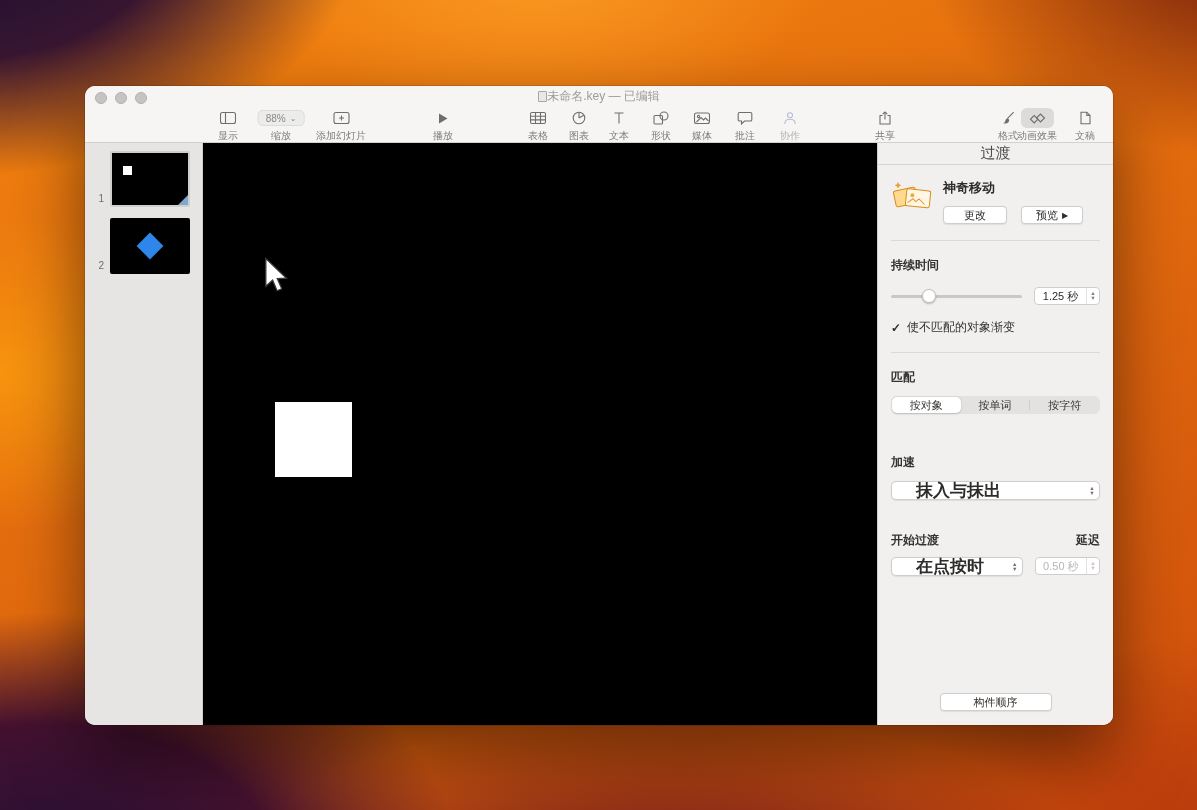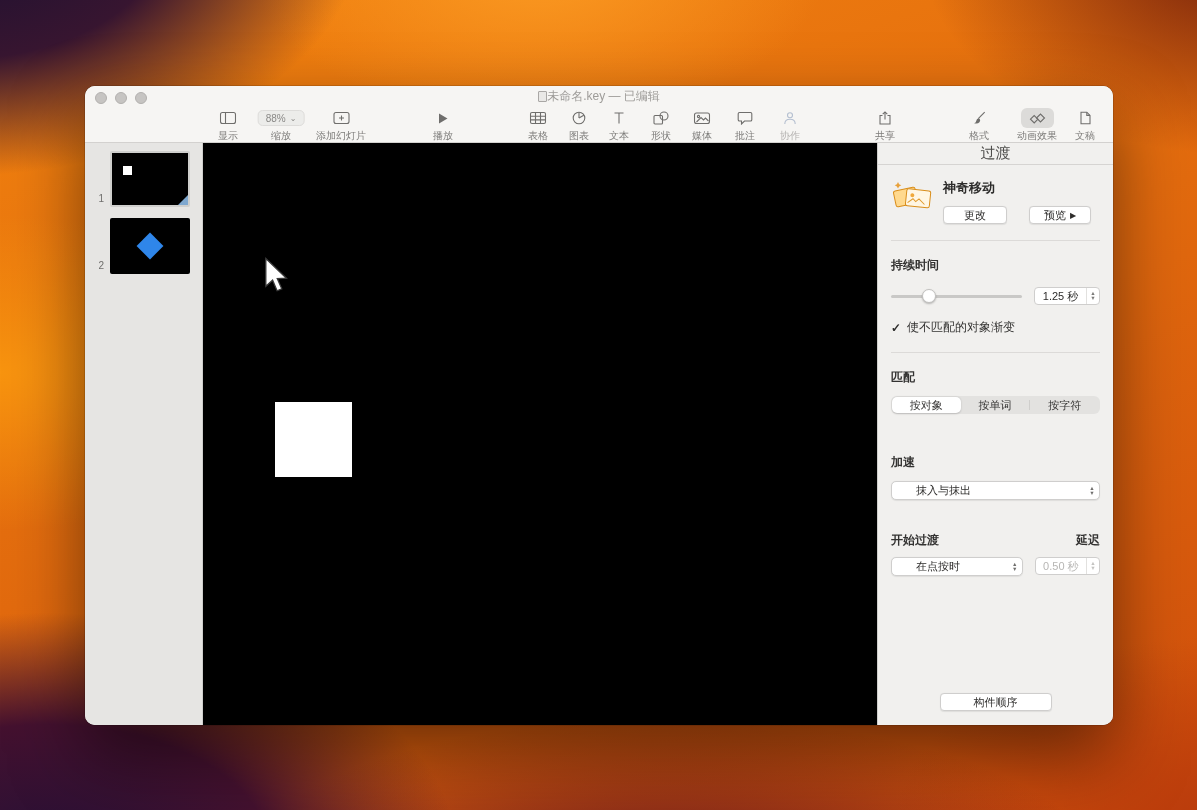--- a/index.html
+++ b/index.html
@@ -60,21 +60,21 @@
   .cursor { position:absolute; left:61px; top:114px; }
 
   
   .inspector { position:relative; width:236px; background:#f1f0ee; border-left:1px solid #cfcecc; }
   .insp-header { height:22px; display:flex; align-items:center; justify-content:center; font-size:15px; color:#4c4b49; border-bottom:1px solid #d6d4d2; }
   .insp-content { padding:12px 13px 0; }
   .magic-row { display:flex; align-items:flex-start; }
   .magic-icon { width:52px; padding-top:3px; }
   .magic-right { flex:1; }
   .effect-name { font-size:13px; font-weight:bold; color:#2d2c2b; margin-top:2px; }
-  .effect-btns { display:flex; gap:22px; margin-top:9px; }
+  .effect-btns { display:flex; gap:14px; margin-top:9px; }
   .mac-btn { height:18px; display:flex; align-items:center; justify-content:center; gap:4px; background:#fff; border:1px solid #cfcecd; border-radius:4px; font-size:11px; color:#2d2c2b; box-shadow:0 .5px 1px rgba(0,0,0,.08); }
   .btn-change { width:64px; }
   .btn-preview { width:62px; }
   .btn-play-glyph { font-size:8px; color:#2d2c2b; }
   .divider { height:1px; background:#dcdad8; margin-top:16px; }
   .sec-label { font-size:12px; font-weight:bold; color:#333231; }
   .mt16 { margin-top:16px; } .mt10 { margin-top:10px; }
   .slider-row { display:flex; align-items:center; margin-top:13px; }
   .slider { position:relative; flex:1; height:14px; }
   .slider-track { position:absolute; left:0; right:0; top:6px; height:3px; background:#c9c8c6; border-radius:2px; }
@@ -86,21 +86,21 @@
   .stepper-arrows span { font-size:5.5px; line-height:5px; color:#7b7a78; }
   .stepper.dimmed .stepper-arrows span { color:#c4c3c1; }
   .check-row { display:flex; align-items:center; gap:6px; margin-top:14px; }
   .checkmark { font-size:12px; color:#2d2c2b; font-weight:bold; }
   .check-label { font-size:12px; color:#333231; }
   .segmented { display:flex; margin-top:10px; height:18px; background:#e3e2e0; border-radius:6px; padding:1px; }
   .seg { flex:1; display:flex; align-items:center; justify-content:center; font-size:11px; color:#333231; position:relative; }
   .seg.selected { background:#fff; border-radius:5px; box-shadow:0 .5px 2px rgba(0,0,0,.18); }
   .seg-sep { width:1px; height:10px; background:#cfcecc; align-self:center; }
   .mac-select { display:flex; align-items:center; height:19px; background:#fff; border:1px solid #cfcecd; border-radius:5px; box-shadow:0 .5px 1px rgba(0,0,0,.08); }
-  .sel-text { flex:1; font-size:11px; color:#2d2c2b; padding-left:24px; white-space:nowrap; overflow:hidden; }
+  .sel-text { flex:1; font-size:17px; color:#2d2c2b; padding-left:24px; white-space:nowrap; overflow:hidden;font-weight:bold; }
   .sel-arrows { width:14px; display:flex; flex-direction:column; align-items:center; justify-content:center; }
   .sel-arrows span { font-size:5.5px; line-height:5px; color:#6f6e6c; }
   .start-labels { display:flex; margin-top:32px;justify-content:space-between; }
   .start-labels .sec-label:first-child { width:145px; }
   .start-row { display:flex; margin-top:8px; }
   .start-row .mac-select { width:133px; }
   .build-order { position:absolute; left:50%; bottom:14px; transform:translateX(-50%); width:112px; height:18px; display:flex; align-items:center; justify-content:center; background:#fff; border:1px solid #cfcecd; border-radius:4px; font-size:11px; color:#2d2c2b; box-shadow:0 .5px 1px rgba(0,0,0,.08); }
   .icon-stroke { fill:none; stroke:#6f6e6c; stroke-width:1.1; }
 </style>
 </head>
@@ -237,21 +237,21 @@
         <span class="tb-icon">
           <svg width="15" height="14" viewBox="0 0 15 14">
               <path class="icon-stroke" d="M5 4.5 H2.5 V13 H12.5 V4.5 H10"></path>
               <line class="icon-stroke" x1="7.5" y1="1.2" x2="7.5" y2="8.5"></line>
               <path class="icon-stroke" d="M5.2 3.2 L7.5 1 L9.8 3.2"></path>
             </svg>
         </span>
         <span class="tb-label">共享</span>
       </div>
 
-      <div class="tb-item" style="left:894px">
+      <div class="tb-item" style="left:923px">
         <span class="tb-icon">
           <svg width="15" height="14" viewBox="0 0 15 14">
               <path class="icon-stroke" d="M13.2 1.2 L7 7.4"></path>
               <path d="M7.2 7 Q5 7.8 4.7 10 Q4.5 11.7 2.6 12.2 Q6.2 13.2 7.9 11.2 Q9.2 9.6 8.4 8.3 Z" fill="#6f6e6c"></path>
             </svg>
         </span>
         <span class="tb-label">格式</span>
       </div>
 
       <div class="tb-item selected" style="left:952px">

